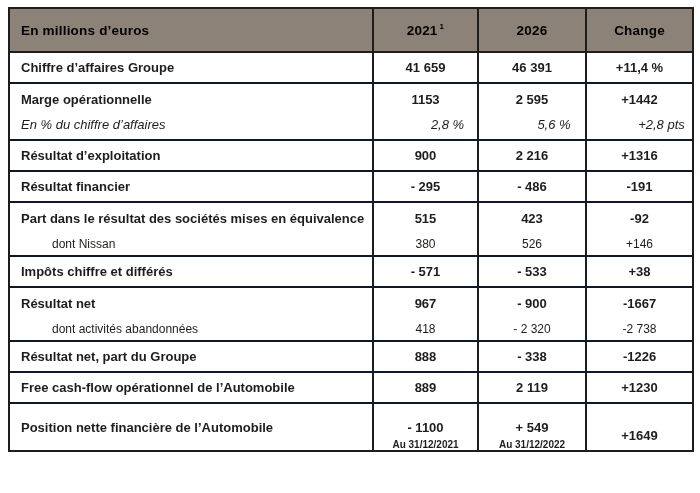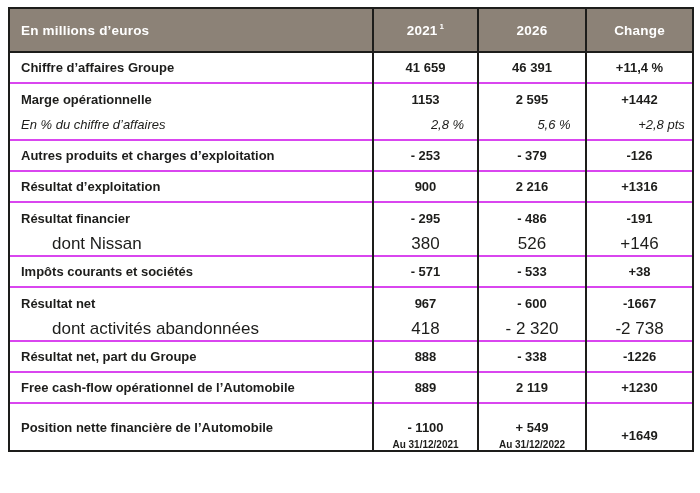--- a/index.html
+++ b/index.html
@@ -23,21 +23,21 @@
     width: 684px;
     border: 2px solid #1d1d1b;
   }
   col.c-label  { width: 364px; }
   col.c-2021   { width: 105px; }
   col.c-2022   { width: 108px; }
   col.c-change { width: 107px; }
 
   thead th {
     background: #8c8277;
-    color: #ffffff;
+    color: #000000;
     border: 2px solid #1d1d1b;
     height: 44px;
     font-size: 13.5px;
     font-weight: bold;
     text-align: center;
     vertical-align: middle;
     letter-spacing: 0.2px;
     margin-left: 40px;
   }
   thead th.label-col {
@@ -53,31 +53,31 @@
   tbody td {
     border-left: 2px solid #1d1d1b;
     border-right: 2px solid #1d1d1b;
     border-top: 0;
     border-bottom: 0;
     vertical-align: middle;
     text-align: center;
     font-size: 13px;
     background: #ffffff;
   }
-  tbody tr.section-start td { border-top: 2px solid #d946ef; }
+  tbody tr.section-start td { border-top: 2px solid #0f172a; }
 
   tbody td.label-cell { text-align: left; padding-left: 11px; }
 
   tr.bold   { height: 31px; }
   tr.bold td { font-weight: bold; }
   tr.italic { height: 26px; }
   tr.italic td { font-style: italic; font-weight: normal; padding-bottom: 5px; padding-left: 44px; }
   tr.italic td.label-cell { padding-left: 11px; }
   tr.sub    { height: 23px; }
-  tr.sub td { font-weight: normal; font-size: 17px; }
+  tr.sub td { font-weight: normal; font-size: 12px; }
   tr.sub td.label-cell { padding-left: 42px; }
 
   .value-note {
     font-size: 10px;
     font-weight: bold;
     line-height: 11px;
     margin-top: 4px;
   }
   tr.has-note { height: 36px; }
   tr.has-note td .value-main { line-height: 14px; display: block; margin-top: 17px; }
@@ -114,53 +114,53 @@
           <td class="value-cell"><span class="value-main">2 595</span></td>
           <td class="value-cell"><span class="value-main">+1442</span></td>
         </tr>
         <tr class="italic">
           <td class="label-cell">En % du chiffre d’affaires</td>
           <td class="value-cell"><span class="value-main">2,8 %</span></td>
           <td class="value-cell"><span class="value-main">5,6 %</span></td>
           <td class="value-cell"><span class="value-main">+2,8 pts</span></td>
         </tr>
         <tr class="bold section-start">
-          <td class="label-cell">Autres produits et charges d’exploitation</td>
-          <td class="value-cell"><span class="value-main">- 253</span></td>
-          <td class="value-cell"><span class="value-main">- 379</span></td>
-          <td class="value-cell"><span class="value-main">-126</span></td>
-        </tr>
-        <tr class="bold section-start">
           <td class="label-cell">Résultat d’exploitation</td>
           <td class="value-cell"><span class="value-main">900</span></td>
           <td class="value-cell"><span class="value-main">2 216</span></td>
           <td class="value-cell"><span class="value-main">+1316</span></td>
         </tr>
         <tr class="bold section-start">
           <td class="label-cell">Résultat financier</td>
           <td class="value-cell"><span class="value-main">- 295</span></td>
           <td class="value-cell"><span class="value-main">- 486</span></td>
           <td class="value-cell"><span class="value-main">-191</span></td>
         </tr>
+        <tr class="bold section-start">
+          <td class="label-cell">Part dans le résultat des sociétés mises en équivalence</td>
+          <td class="value-cell"><span class="value-main">515</span></td>
+          <td class="value-cell"><span class="value-main">423</span></td>
+          <td class="value-cell"><span class="value-main">-92</span></td>
+        </tr>
         <tr class="sub">
           <td class="label-cell">dont Nissan</td>
           <td class="value-cell"><span class="value-main">380</span></td>
           <td class="value-cell"><span class="value-main">526</span></td>
           <td class="value-cell"><span class="value-main">+146</span></td>
         </tr>
         <tr class="bold section-start">
-          <td class="label-cell">Impôts courants et sociétés</td>
+          <td class="label-cell">Impôts chiffre et différés</td>
           <td class="value-cell"><span class="value-main">- 571</span></td>
           <td class="value-cell"><span class="value-main">- 533</span></td>
           <td class="value-cell"><span class="value-main">+38</span></td>
         </tr>
         <tr class="bold section-start">
           <td class="label-cell">Résultat net</td>
           <td class="value-cell"><span class="value-main">967</span></td>
-          <td class="value-cell"><span class="value-main">- 600</span></td>
+          <td class="value-cell"><span class="value-main">- 900</span></td>
           <td class="value-cell"><span class="value-main">-1667</span></td>
         </tr>
         <tr class="sub">
           <td class="label-cell">dont activités abandonnées</td>
           <td class="value-cell"><span class="value-main">418</span></td>
           <td class="value-cell"><span class="value-main">- 2 320</span></td>
           <td class="value-cell"><span class="value-main">-2 738</span></td>
         </tr>
         <tr class="bold section-start">
           <td class="label-cell">Résultat net, part du Groupe</td>

